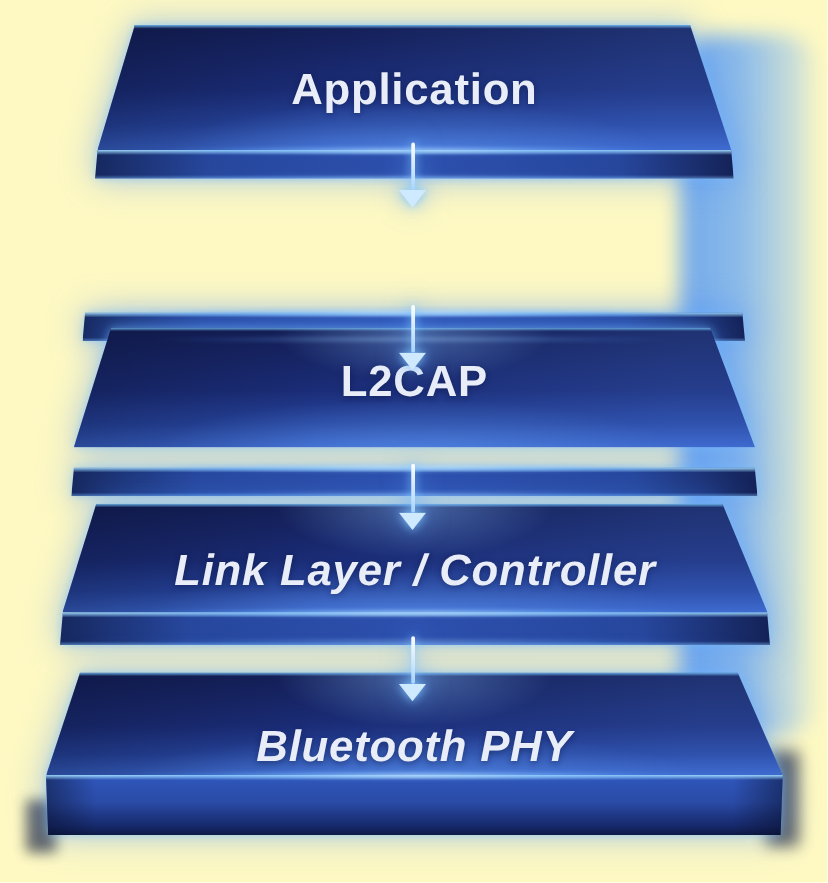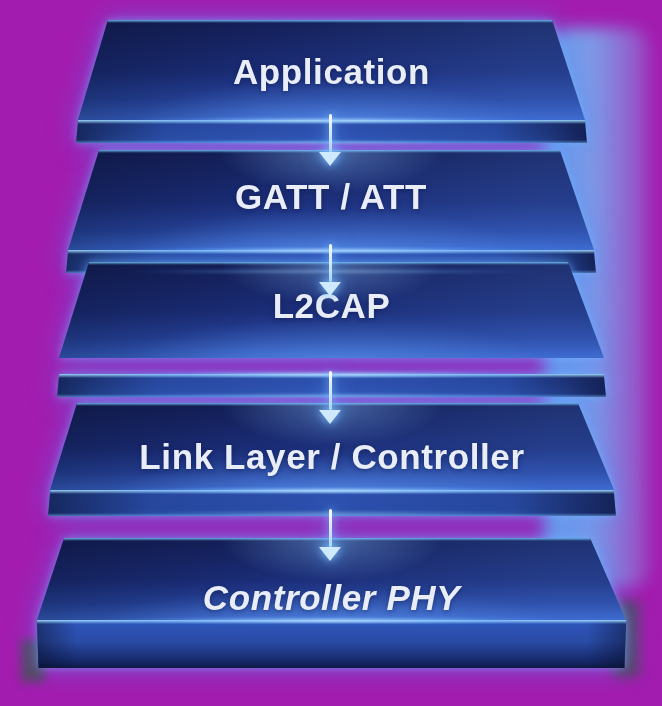--- a/index.html
+++ b/index.html
@@ -1,17 +1,17 @@
 <!DOCTYPE html>
 <html><head>
 <meta charset="utf-8">
 <style>
   html,body{margin:0;padding:0;background:#ffffff;}
   .stage{
-    position:relative;width:662px;height:706px;background:#a21caf;
+    position:relative;width:662px;height:706px;background:#fef9c3;
     overflow:hidden;font-family:"Liberation Sans",sans-serif;
   }
   
   .haze-right{
     position:absolute;left:544px;top:28px;width:110px;height:560px;
     border-radius:28px;
     background:linear-gradient(90deg,rgba(106,164,236,.95) 0%,rgba(120,176,240,.85) 45%,rgba(130,185,245,.35) 88%,rgba(130,185,245,0) 100%);
     filter:blur(8px);
   }
   .shadow-left{
@@ -61,21 +61,21 @@
   .s5 .top{left:37px;top:538px;width:589px;height:82px;clip-path:polygon(4.6% 0,93.9% 0,100% 100%,0 100%);}
   .s5 .front{left:35px;top:620px;width:593px;height:48px;clip-path:polygon(0.3% 0,99.7% 0,99.4% 100%,0.6% 100%);
     background:
       linear-gradient(180deg,rgba(160,220,255,.95) 0px,rgba(160,220,255,0) 4px),
       linear-gradient(90deg,rgba(8,14,40,.5) 0%,rgba(8,14,40,0) 7%,rgba(8,14,40,0) 93%,rgba(8,14,40,.5) 100%),
       linear-gradient(180deg,#2f57bd 0%,#2a4ba6 45%,#16296b 85%,#0d1a47 100%);
   }
   .s1 .label{transform:translateY(2px);}
   .s2 .label{transform:translateY(-3px);}
   .s3 .label{transform:translateY(-4px);}
-  .s4 .label{transform:translateY(10px);}
+  .s4 .label{transform:translateY(10px);font-style:italic;}
   .s5 .label{transform:translateY(19px);font-style:italic;}
   
   .streak{
     position:absolute;height:7px;filter:blur(1.5px);pointer-events:none;
     background:radial-gradient(ellipse 50% 50% at 50% 50%,rgba(234,248,255,.95) 0%,rgba(150,205,255,.75) 30%,rgba(90,160,255,.35) 55%,rgba(90,160,255,0) 75%);
   }
   .streak.weak{height:5px;opacity:.55;}
   .st1{left:48px;top:117px;width:567px;}
   .st2{left:38px;top:247px;width:586px;}
   .st3{left:28px;top:371px;width:605px;}
@@ -113,43 +113,40 @@
   <div class="shadow-right"></div>
 
   <div class="slab s1">
     <div class="face top">
       <span class="label">Application</span>
     </div>
     <div class="face front"></div>
   </div>
 
   <div class="slab s2">
-    <div class="face top">
-      <span class="label">GATT / ATT</span>
-    </div>
     <div class="face front"></div>
   </div>
 
   <div class="slab s3">
     <div class="face top">
       <span class="label">L2CAP</span>
     </div>
     <div class="face front"></div>
   </div>
 
   <div class="slab s4">
     <div class="face top">
       <span class="label">Link Layer / Controller</span>
     </div>
     <div class="face front"></div>
   </div>
 
   <div class="slab s5">
     <div class="face top">
-      <span class="label">Controller PHY</span>
+      <span class="label">Bluetooth PHY</span>
     </div>
     <div class="face front"></div>
   </div>
 
   <div class="streak st1"></div>
   <div class="streak weak wk1"></div>
   <div class="streak st2"></div>
   <div class="streak weak wk2"></div>
   <div class="streak st3"></div>
   <div class="streak weak wk3"></div>

